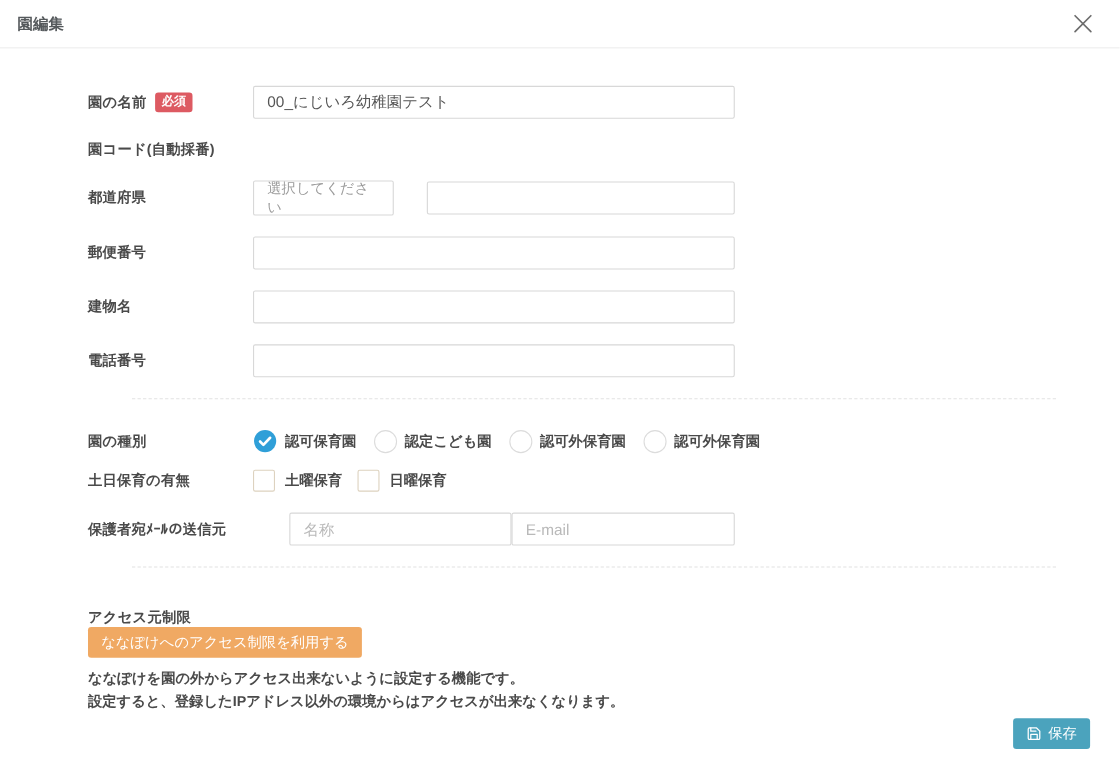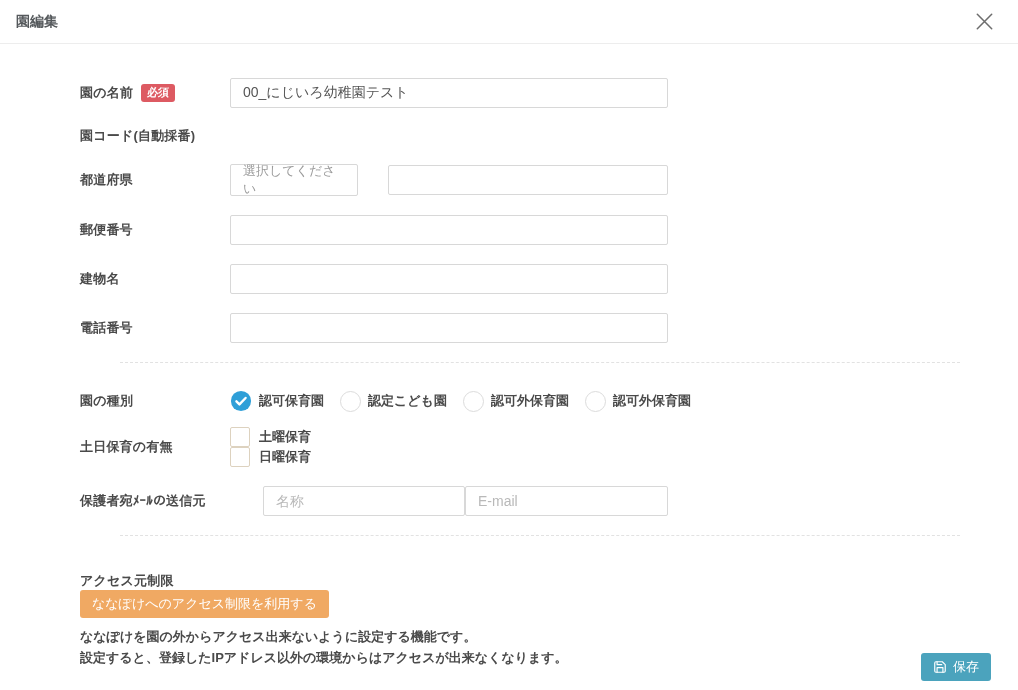--- a/index.html
+++ b/index.html
@@ -57,21 +57,21 @@
   .radio-group { display: flex; align-items: center; }
   .radio-item { display: flex; align-items: center; gap: 7px; margin-right: 16px; cursor: pointer; }
   .radio-item .opt-label { font-size: 13px; font-weight: bold; color: #4a4a4a; }
   .radio-off {
     width: 21px; height: 21px; border-radius: 50%;
     border: 1px solid #dcdcdc; background: #fff; flex: none;
   }
   .radio-on { width: 22px; height: 22px; flex: none; line-height: 0; }
 
   
-  .check-group { display: flex; align-items: center; flex-direction: column; }
+  .check-group { display: flex; align-items: center; }
   .check-item { display: flex; align-items: center; gap: 9px; margin-right: 14px; cursor: pointer; }
   .check-item .opt-label { font-size: 13px; font-weight: bold; color: #4a4a4a; }
   .checkbox-off {
     width: 20px; height: 20px; border-radius: 2px;
     border: 1px solid #ddd2bf; background: #fff; flex: none;
   }
 
   
   .row-access { align-items: flex-start; margin-bottom: 0; flex-direction: column; }
   .row-access .label-col { padding-top: 6px; }

